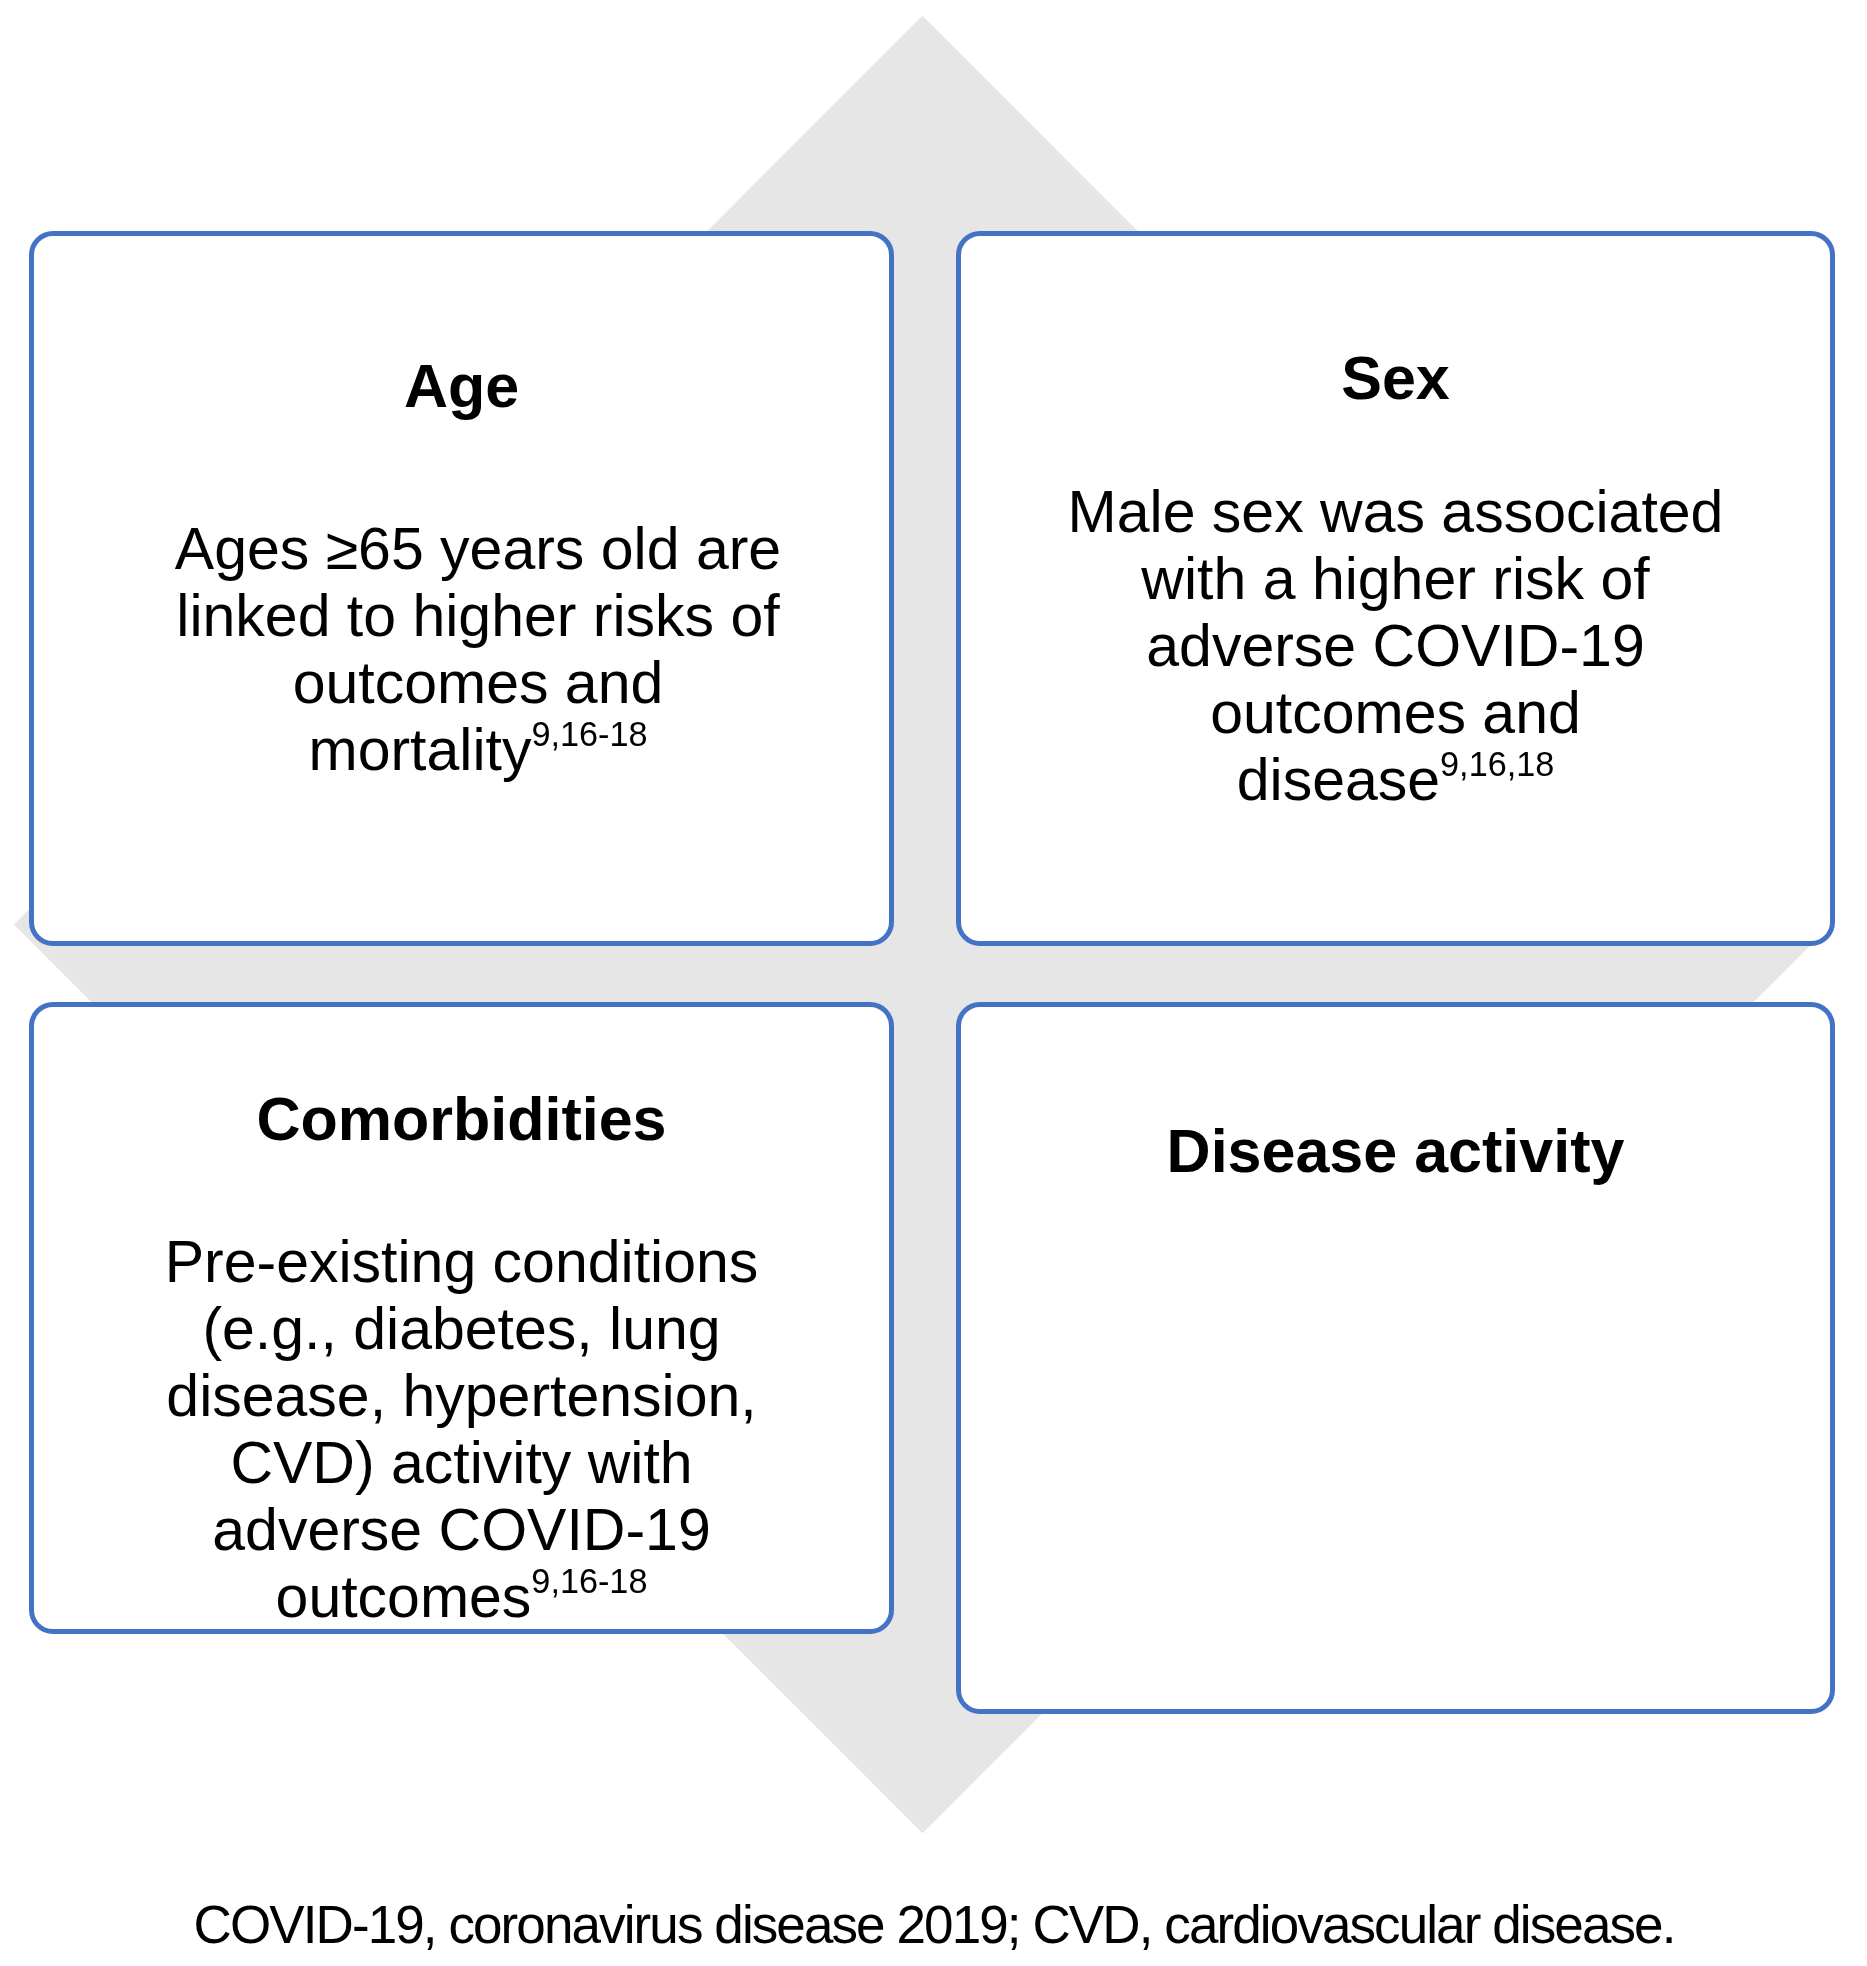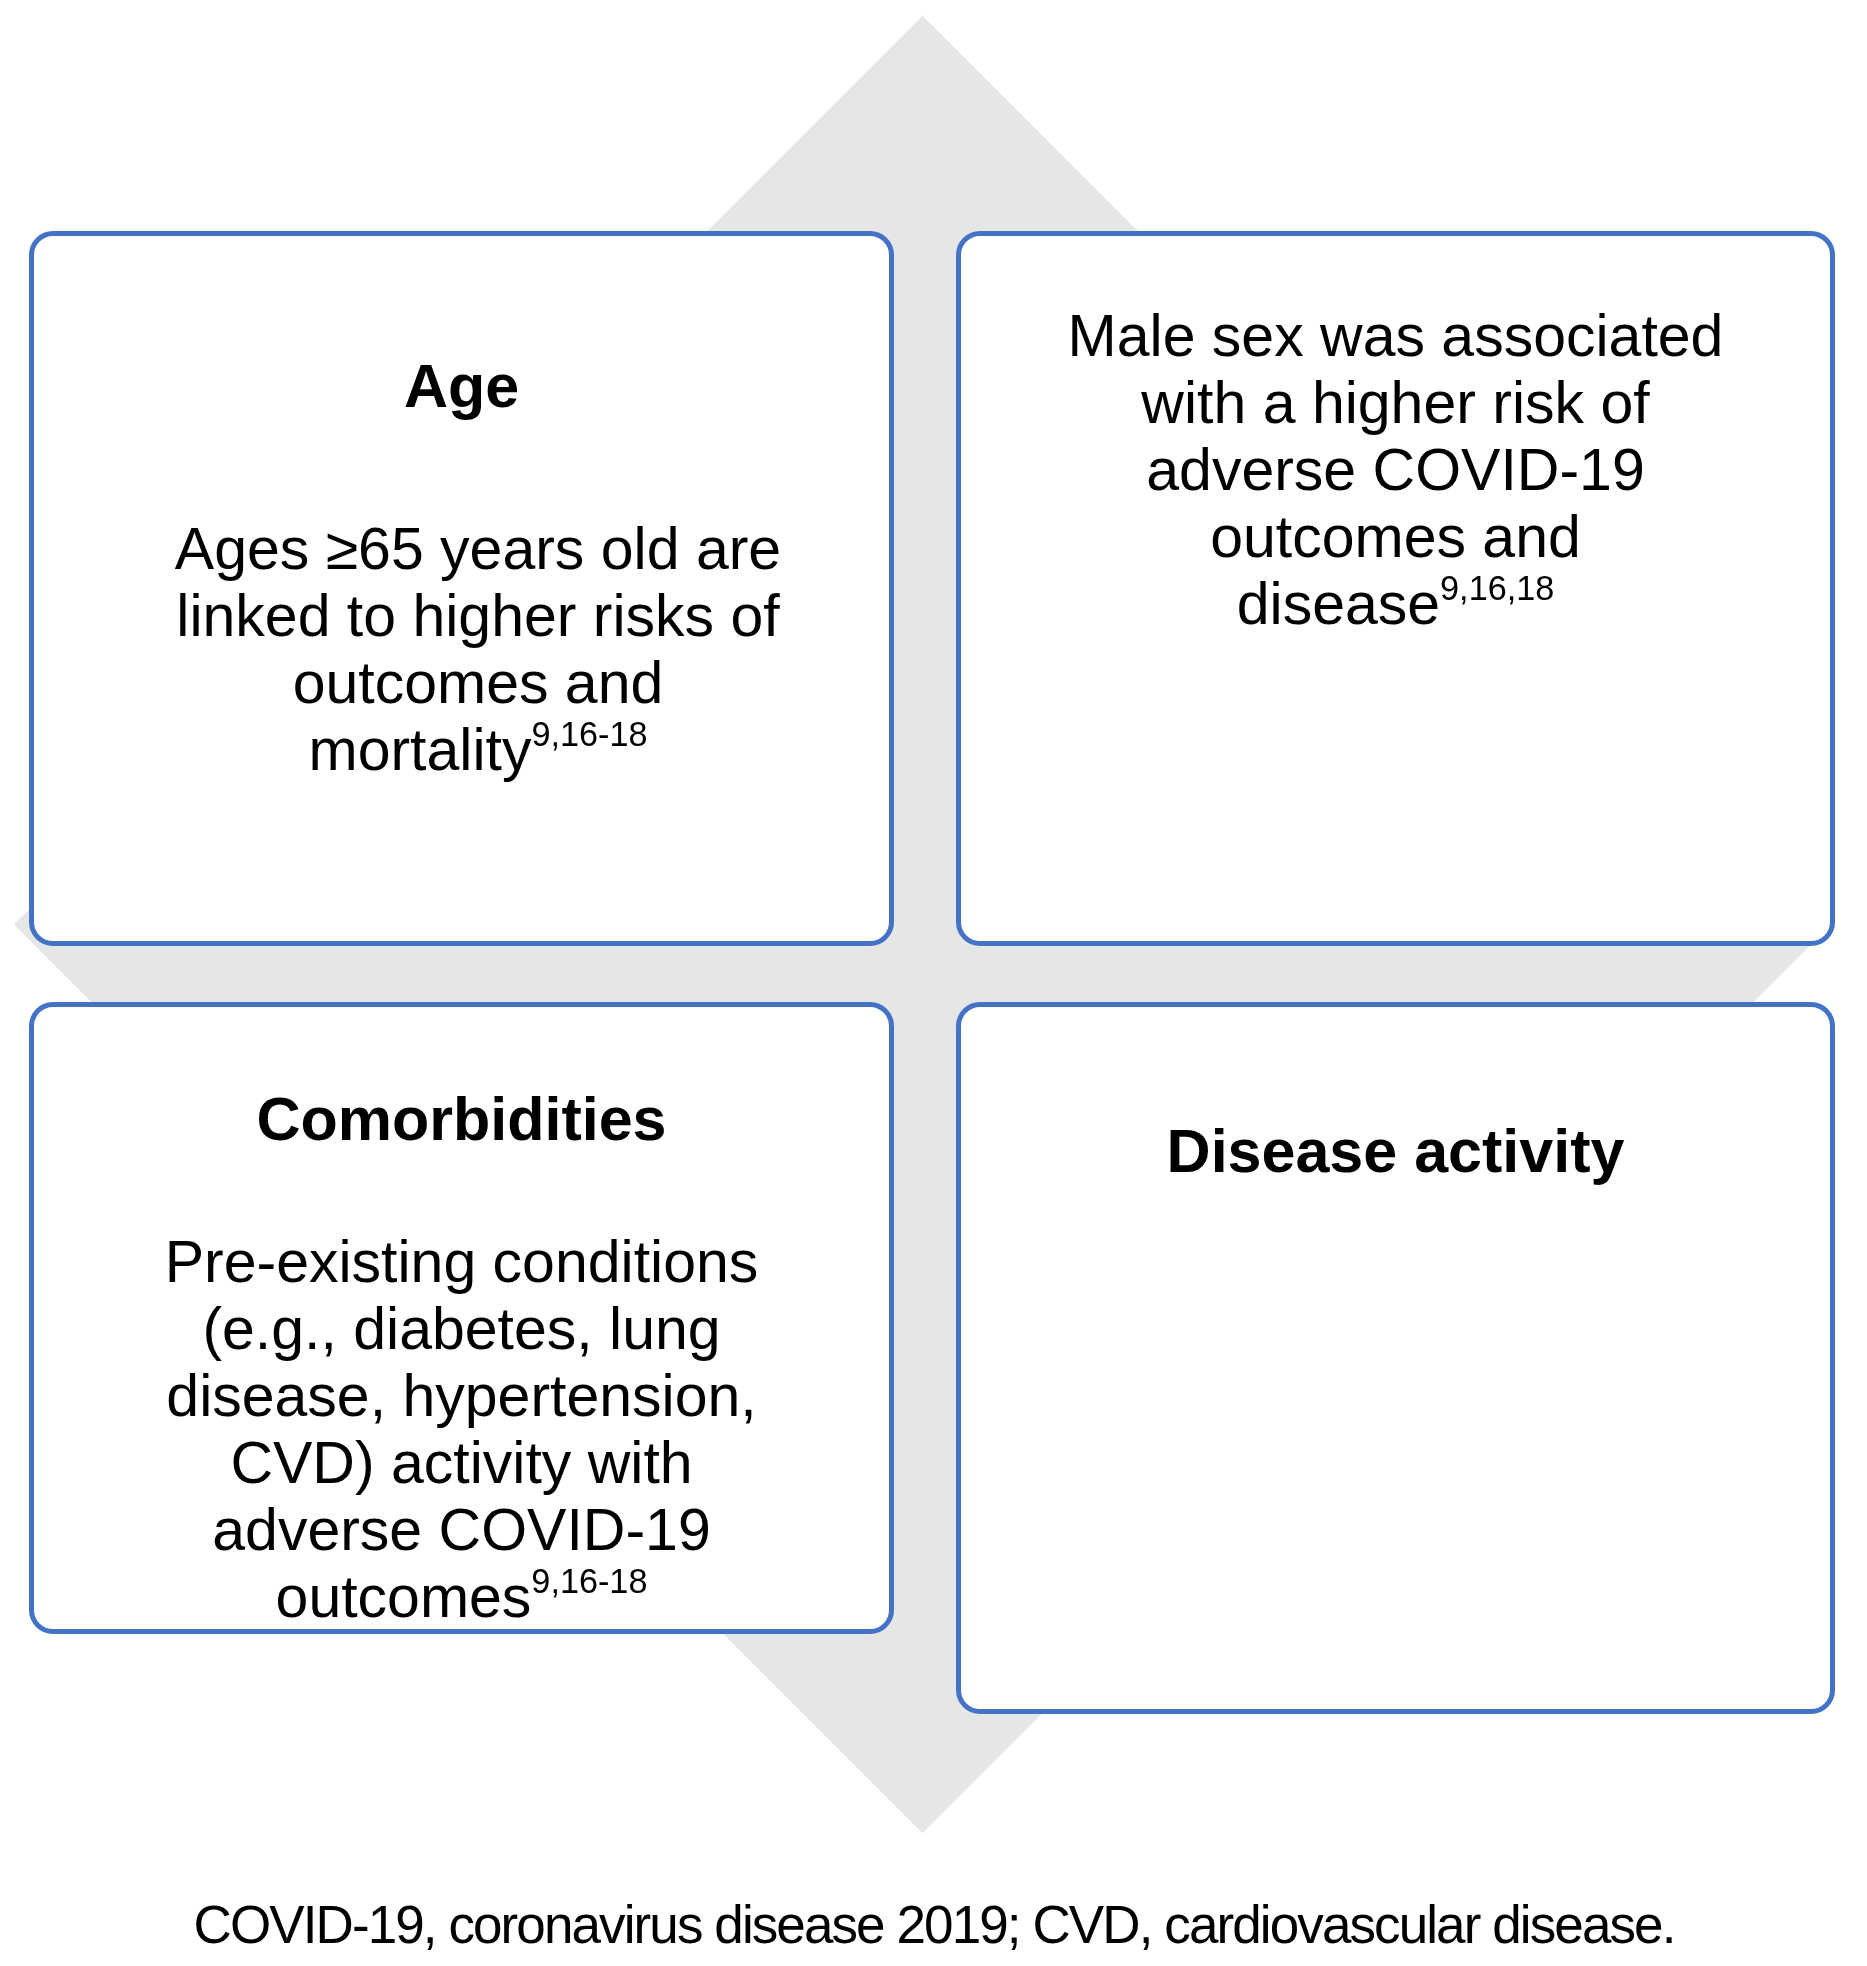--- a/index.html
+++ b/index.html
@@ -88,20 +88,21 @@
     <div class="box-title">Age</div>
     <div class="box-body">
         <div><span>Ages ≥65 years old are</span></div>
         <div><span>linked to higher risks of</span></div>
         <div><span>outcomes and</span></div>
         <div><span>mortality</span><sup>9,16-18</sup></div>
       </div>
   </div>
 
   <div class="box box-tr">
+    <div class="box-title">Sex</div>
     <div class="box-body">
         <div><span>Male sex was associated</span></div>
         <div><span>with a higher risk of</span></div>
         <div><span>adverse COVID-19</span></div>
         <div><span>outcomes and</span></div>
         <div><span>disease</span><sup>9,16,18</sup></div>
       </div>
   </div>
 
   <div class="box box-bl">

